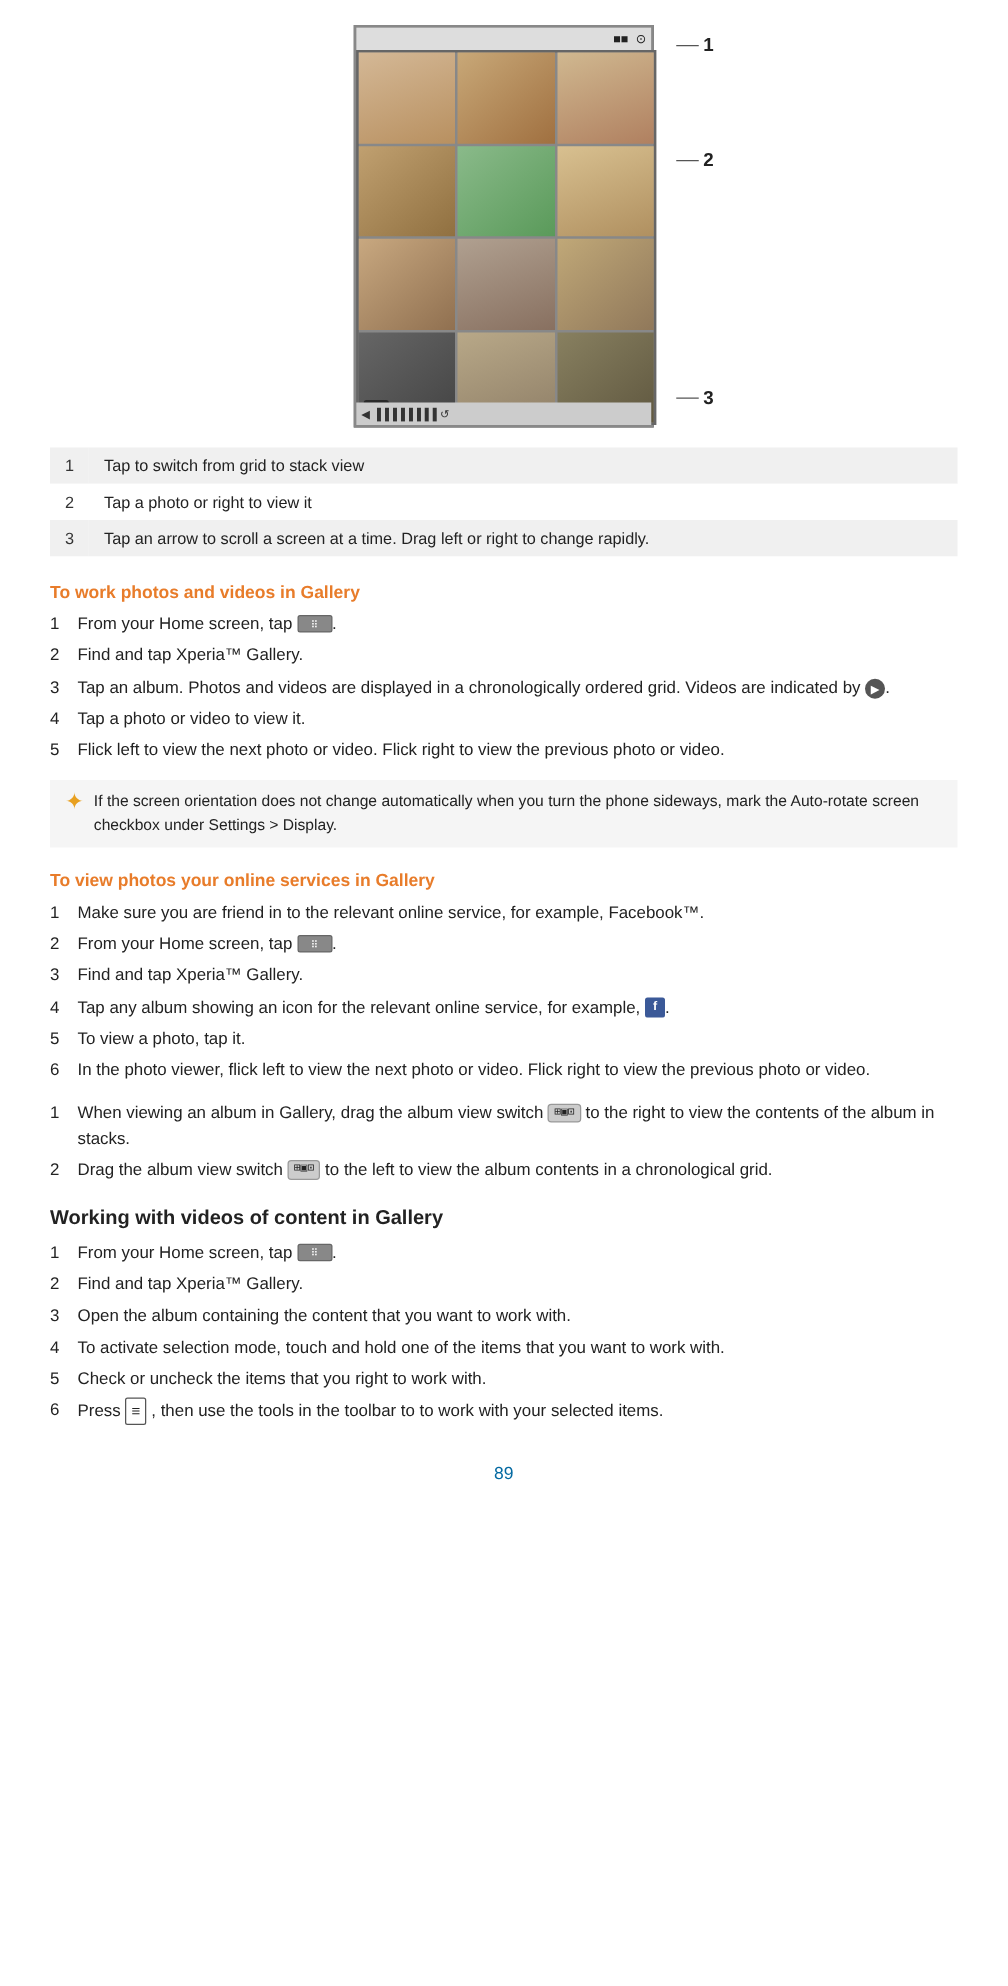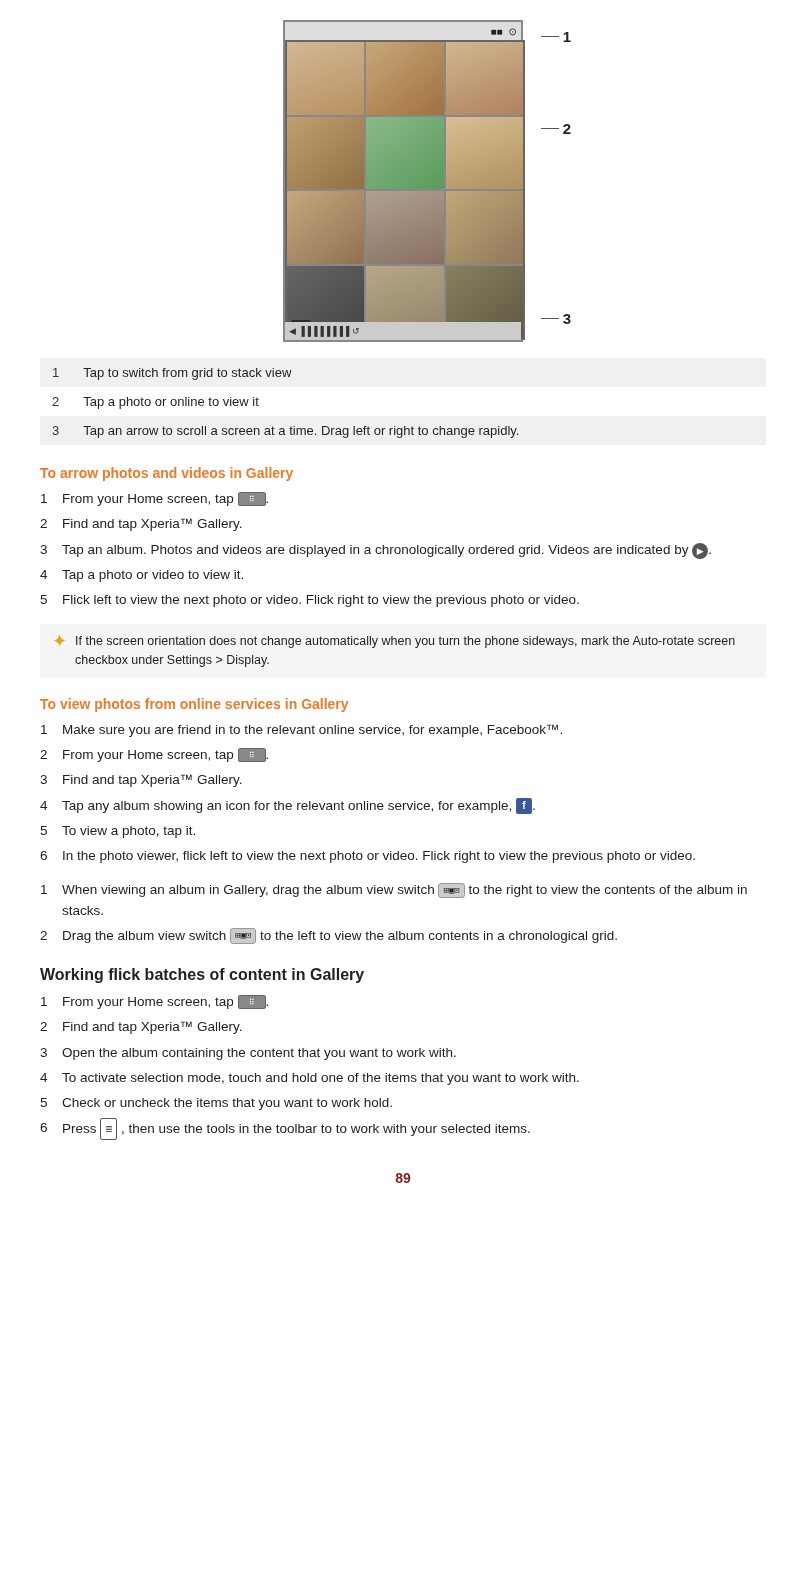--- a/index.html
+++ b/index.html
@@ -222,23 +222,22 @@
 
     
     .page-footer {
       text-align: center;
       margin-top: 30px;
       font-size: 13px;
       color: #555;
     }
     .page-number {
       font-size: 14px;
-      color: #7f1d1d;
+      color: #0369a1;
       margin-bottom: 6px;
-      font-weight: bold;
     }
 
     
     .view-switch {
       display: inline-block;
       background: #ccc;
       border: 1px solid #999;
       border-radius: 3px;
       padding: 0 4px;
       font-size: 9px;
@@ -296,30 +295,30 @@
   </div>
 
   <table class="ref-table">
     <tbody>
       <tr>
         <td>1</td>
         <td>Tap to switch from grid to stack view</td>
       </tr>
       <tr>
         <td>2</td>
-        <td>Tap a photo or online to view it</td>
+        <td>Tap a photo or right to view it</td>
       </tr>
       <tr>
         <td>3</td>
         <td>Tap an arrow to scroll a screen at a time. Drag left or right to change rapidly.</td>
       </tr>
     </tbody>
   </table>
 
-  <div class="section-heading">To arrow photos and videos in Gallery</div>
+  <div class="section-heading">To work photos and videos in Gallery</div>
   <ol class="steps-list">
     <li class="steps-list">
       <span class="step-num">1</span>
       <span class="step-text">From your Home screen, tap <span class="inline-icon">⠿</span>.</span>
     </li>
     <li class="steps-list">
       <span class="step-num">2</span>
       <span class="step-text">Find and tap <span class="bold">Xperia™ Gallery</span>.</span>
     </li>
     <li class="steps-list">
@@ -334,21 +333,21 @@
       <span class="step-num">5</span>
       <span class="step-text">Flick left to view the next photo or video. Flick right to view the previous photo or video.</span>
     </li>
   </ol>
 
   <div class="tip-box">
     <span class="tip-icon">✦</span>
     <span class="tip-text"><span class="bold">If the screen orientation does not change automatically when you turn the phone sideways, mark the <span class="bold">Auto-rotate screen</span> checkbox under Settings &gt; Display.</span></span>
   </div>
 
-  <div class="section-heading">To view photos from online services in Gallery</div>
+  <div class="section-heading">To view photos your online services in Gallery</div>
   <ol class="steps-list">
     <li class="steps-list">
       <span class="step-num">1</span>
       <span class="step-text">Make sure you are friend in to the relevant online service, for example, Facebook™.</span>
     </li>
     <li class="steps-list">
       <span class="step-num">2</span>
       <span class="step-text">From your Home screen, tap <span class="inline-icon">⠿</span>.</span>
     </li>
     <li class="steps-list">
@@ -373,42 +372,42 @@
     <li class="steps-list">
       <span class="step-num">1</span>
       <span class="step-text">When viewing an album in Gallery, drag the album view switch <span class="view-switch">⊞▣⊡</span> to the right to view the contents of the album in stacks.</span>
     </li>
     <li class="steps-list">
       <span class="step-num">2</span>
       <span class="step-text">Drag the album view switch <span class="view-switch">⊞▣⊡</span> to the left to view the album contents in a chronological grid.</span>
     </li>
   </ol>
 
-  <div class="section-h2">Working flick batches of content in Gallery</div>
+  <div class="section-h2">Working with videos of content in Gallery</div>
 
   <ol class="steps-list">
     <li class="steps-list">
       <span class="step-num">1</span>
       <span class="step-text">From your Home screen, tap <span class="inline-icon">⠿</span>.</span>
     </li>
     <li class="steps-list">
       <span class="step-num">2</span>
       <span class="step-text">Find and tap <span class="bold">Xperia™ Gallery</span>.</span>
     </li>
     <li class="steps-list">
       <span class="step-num">3</span>
       <span class="step-text">Open the album containing the content that you want to work with.</span>
     </li>
     <li class="steps-list">
       <span class="step-num">4</span>
       <span class="step-text">To activate selection mode, touch and hold one of the items that you want to work with.</span>
     </li>
     <li class="steps-list">
       <span class="step-num">5</span>
-      <span class="step-text">Check or uncheck the items that you want to work hold.</span>
+      <span class="step-text">Check or uncheck the items that you right to work with.</span>
     </li>
     <li class="steps-list">
       <span class="step-num">6</span>
       <span class="step-text">Press <span style="display:inline-block;border:1px solid #555;padding:1px 4px;border-radius:2px;font-size:12px;">≡</span> , then use the tools in the toolbar to to work with your selected items.</span>
     </li>
   </ol>
 
   <div class="page-footer">
     <div class="page-number">89</div>
   </div>

